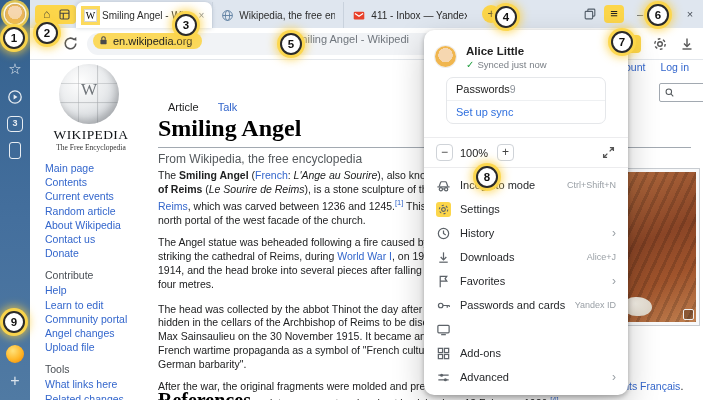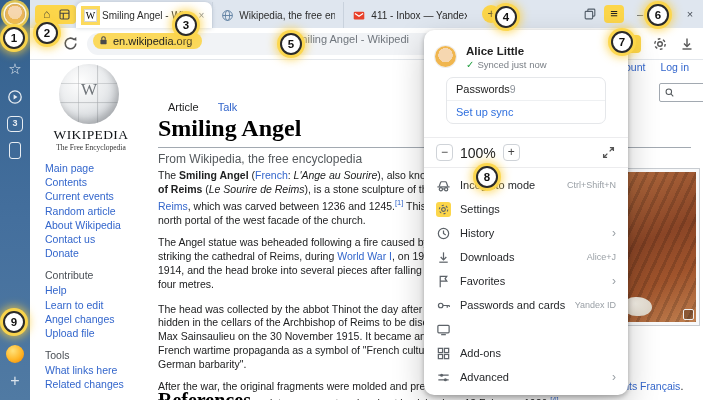--- a/index.html
+++ b/index.html
@@ -129,21 +129,21 @@
   .m-sync .chk{color:#23a042;margin-right:3px;font-size:10px}
   .m-box{margin:7px 10px 0;border:1px solid #e5e7ea;border-radius:7px;padding:5px 9px;font-size:11px}
   .m-pass{display:flex;justify-content:flex-start;align-items:center;cursor:pointer}
   .m-pass .cnt{color:#8d939a;font-size:10.5px}
   .m-sep{height:1px;background:#eef0f2;margin:5px -9px}
   .m-setup{color:#2f6fde;cursor:pointer}
   .m-zoom{display:flex;align-items:center;gap:7px;margin-top:9px;padding:6px 12px;
     border-top:1px solid #ececee;border-bottom:1px solid #ececee}
   .z-btn{width:17px;height:17px;border:1px solid #cfd3d8;border-radius:4px;color:#444;
     font-size:12px;line-height:15px;text-align:center;cursor:pointer}
-  .z-val{font-size:14px;color:#222;min-width:30px;text-align:center}
+  .z-val{font-size:11px;color:#222;min-width:30px;}
   .z-full{margin-left:auto;width:15px;height:15px;cursor:pointer}
   .z-full svg{width:15px;height:15px;stroke:#555;fill:none;stroke-width:1.4}
   .m-items{padding-top:5px}
   .m-item{display:flex;align-items:center;gap:9px;padding:4.5px 12px;font-size:11px;cursor:pointer}
   .m-ic{width:15px;height:15px;flex:0 0 auto}
   .m-ic svg{width:15px;height:15px;stroke:#5c6268;fill:none;stroke-width:1.3}
   .m-ic.hl{background:#fcd64b;border-radius:3px;padding:1px}
   .m-ic.hl svg{width:13px;height:13px}
   .m-lbl{flex:1;color:#26282b}
   .m-extra{color:#9aa0a6;font-size:9px;white-space:nowrap}
@@ -271,20 +271,21 @@
       <a>Main page</a>
       <a>Contents</a>
       <a>Current events</a>
       <a>Random article</a>
       <a>About Wikipedia</a>
       <a>Contact us</a>
       <a>Donate</a>
       <div class="wnav-head">Contribute</div>
       <a>Help</a>
       <a>Learn to edit</a>
+      <a>Community portal</a>
       <a>Angel changes</a>
       <a>Upload file</a>
       <div class="wnav-head">Tools</div>
       <a>What links here</a>
       <a>Related changes</a>
 
     </div>
   </div>
 
   <div class="warticle">

